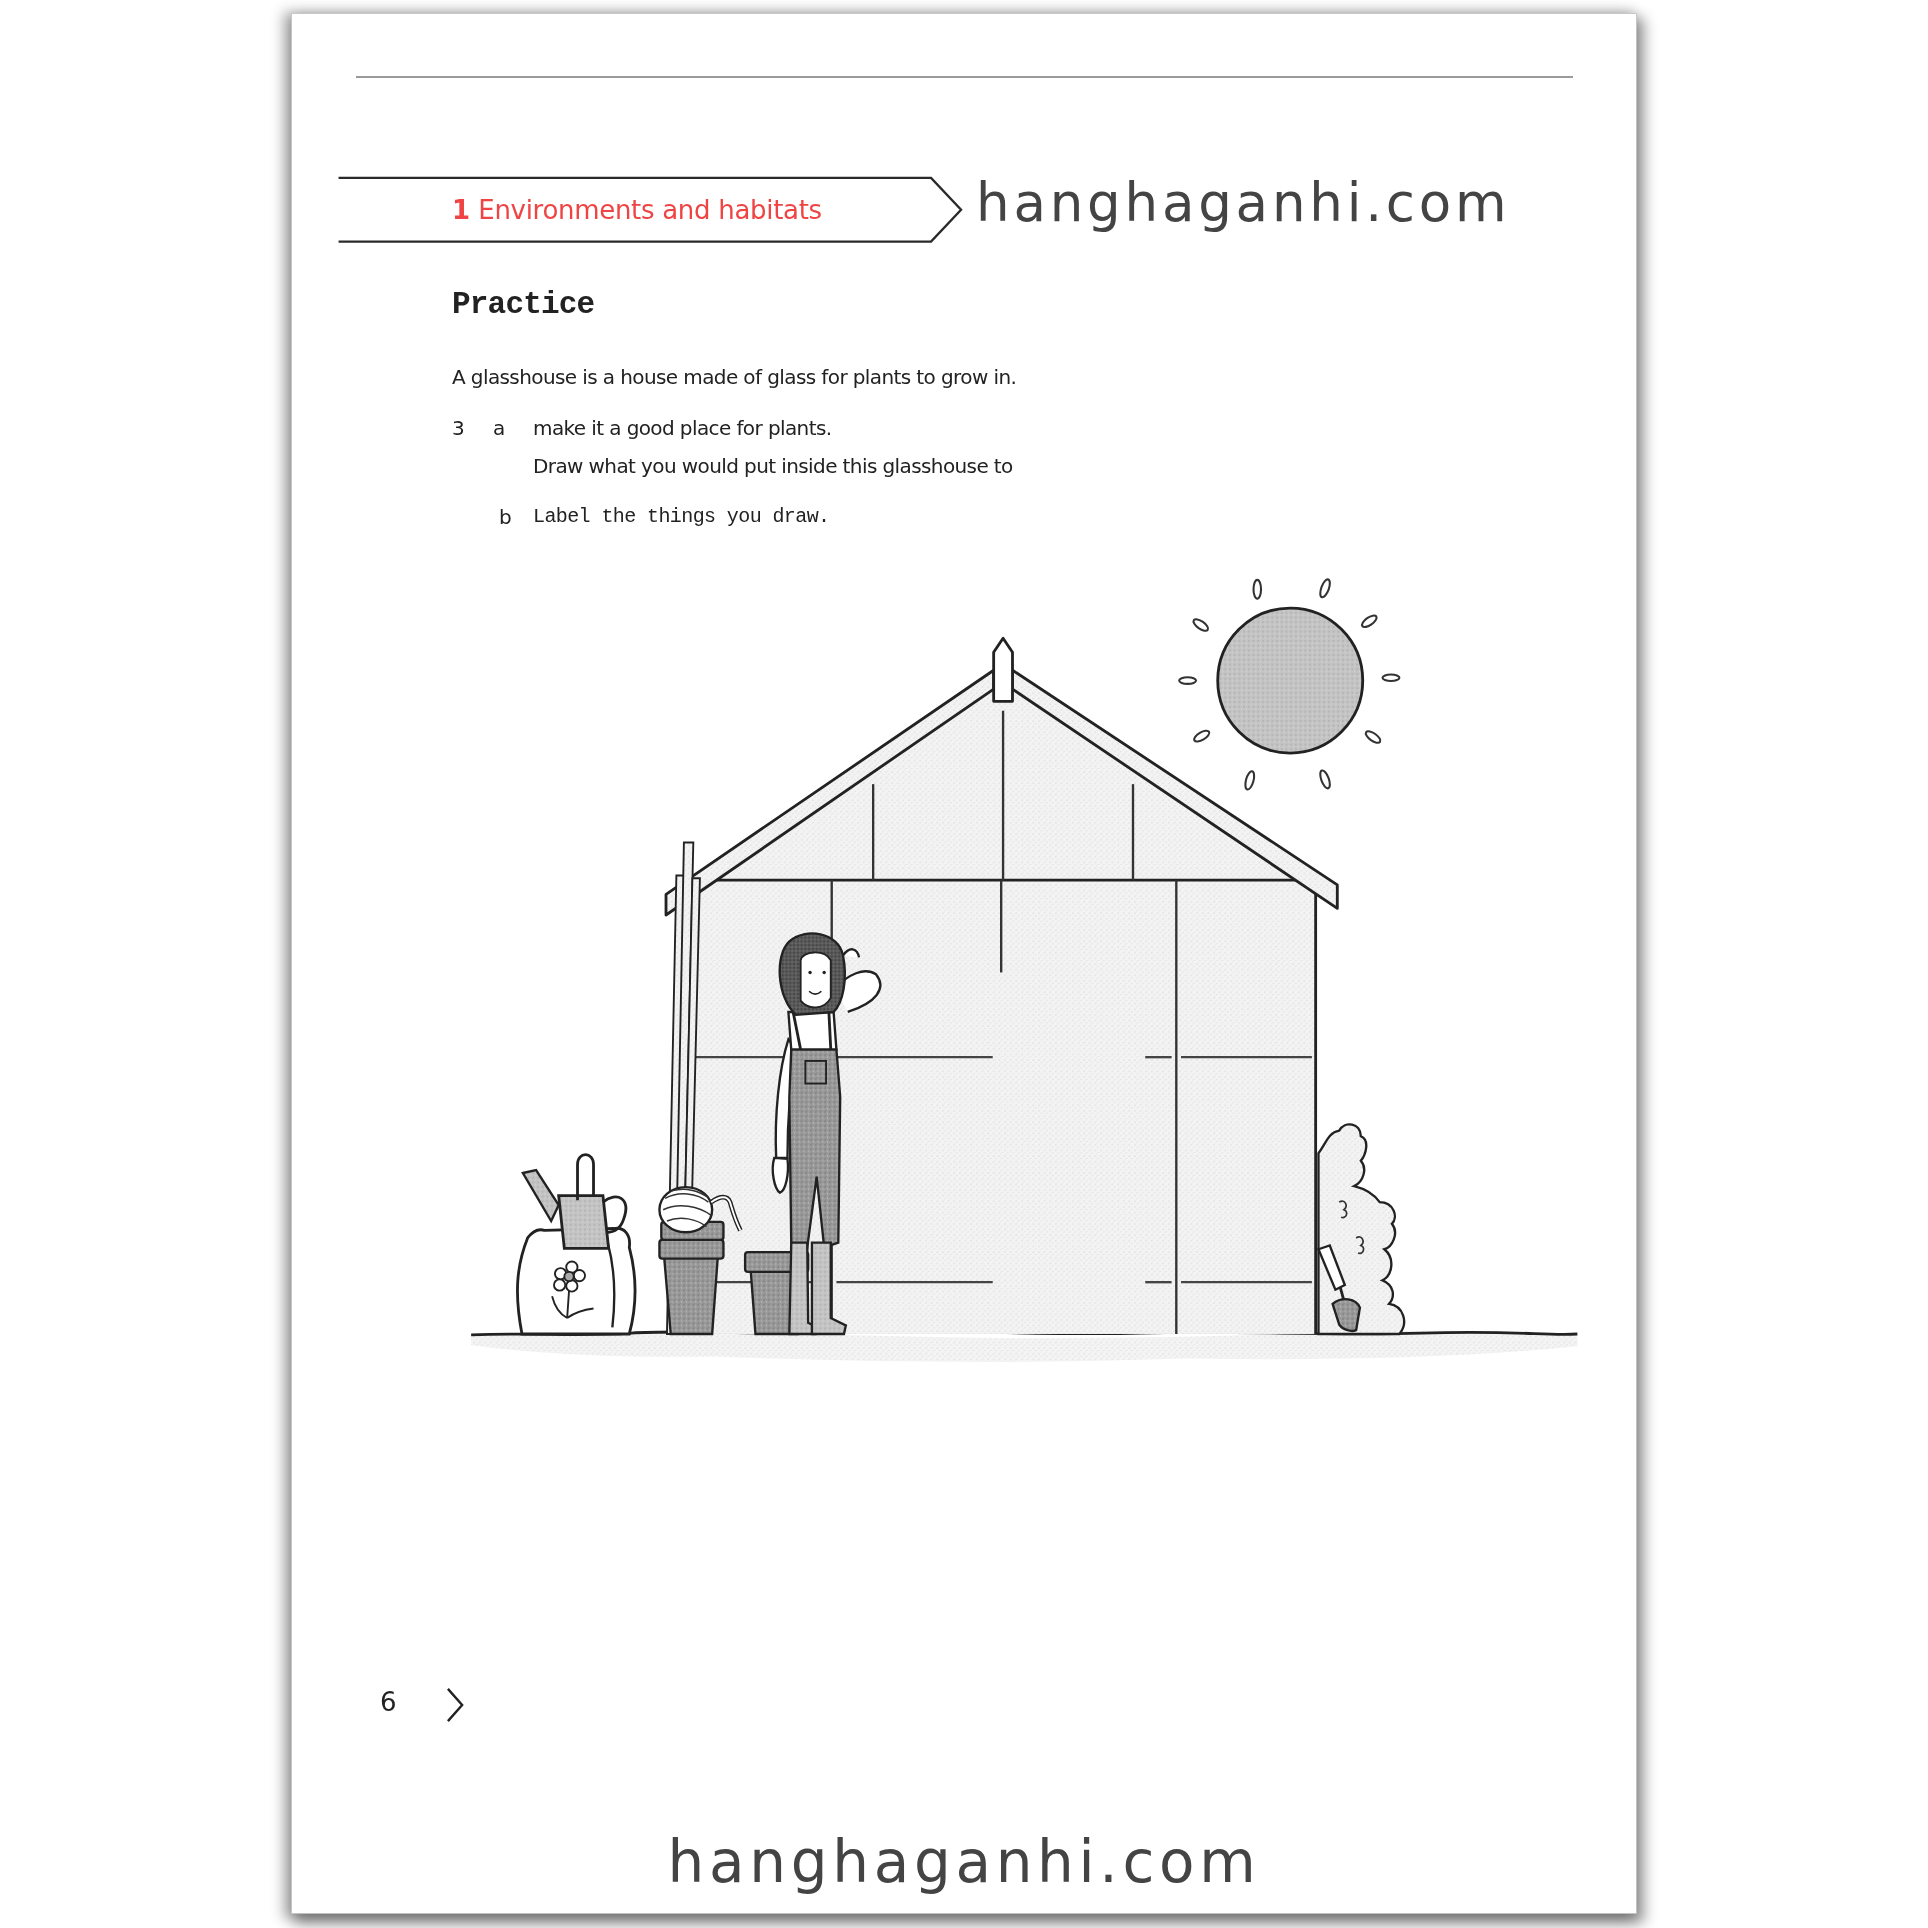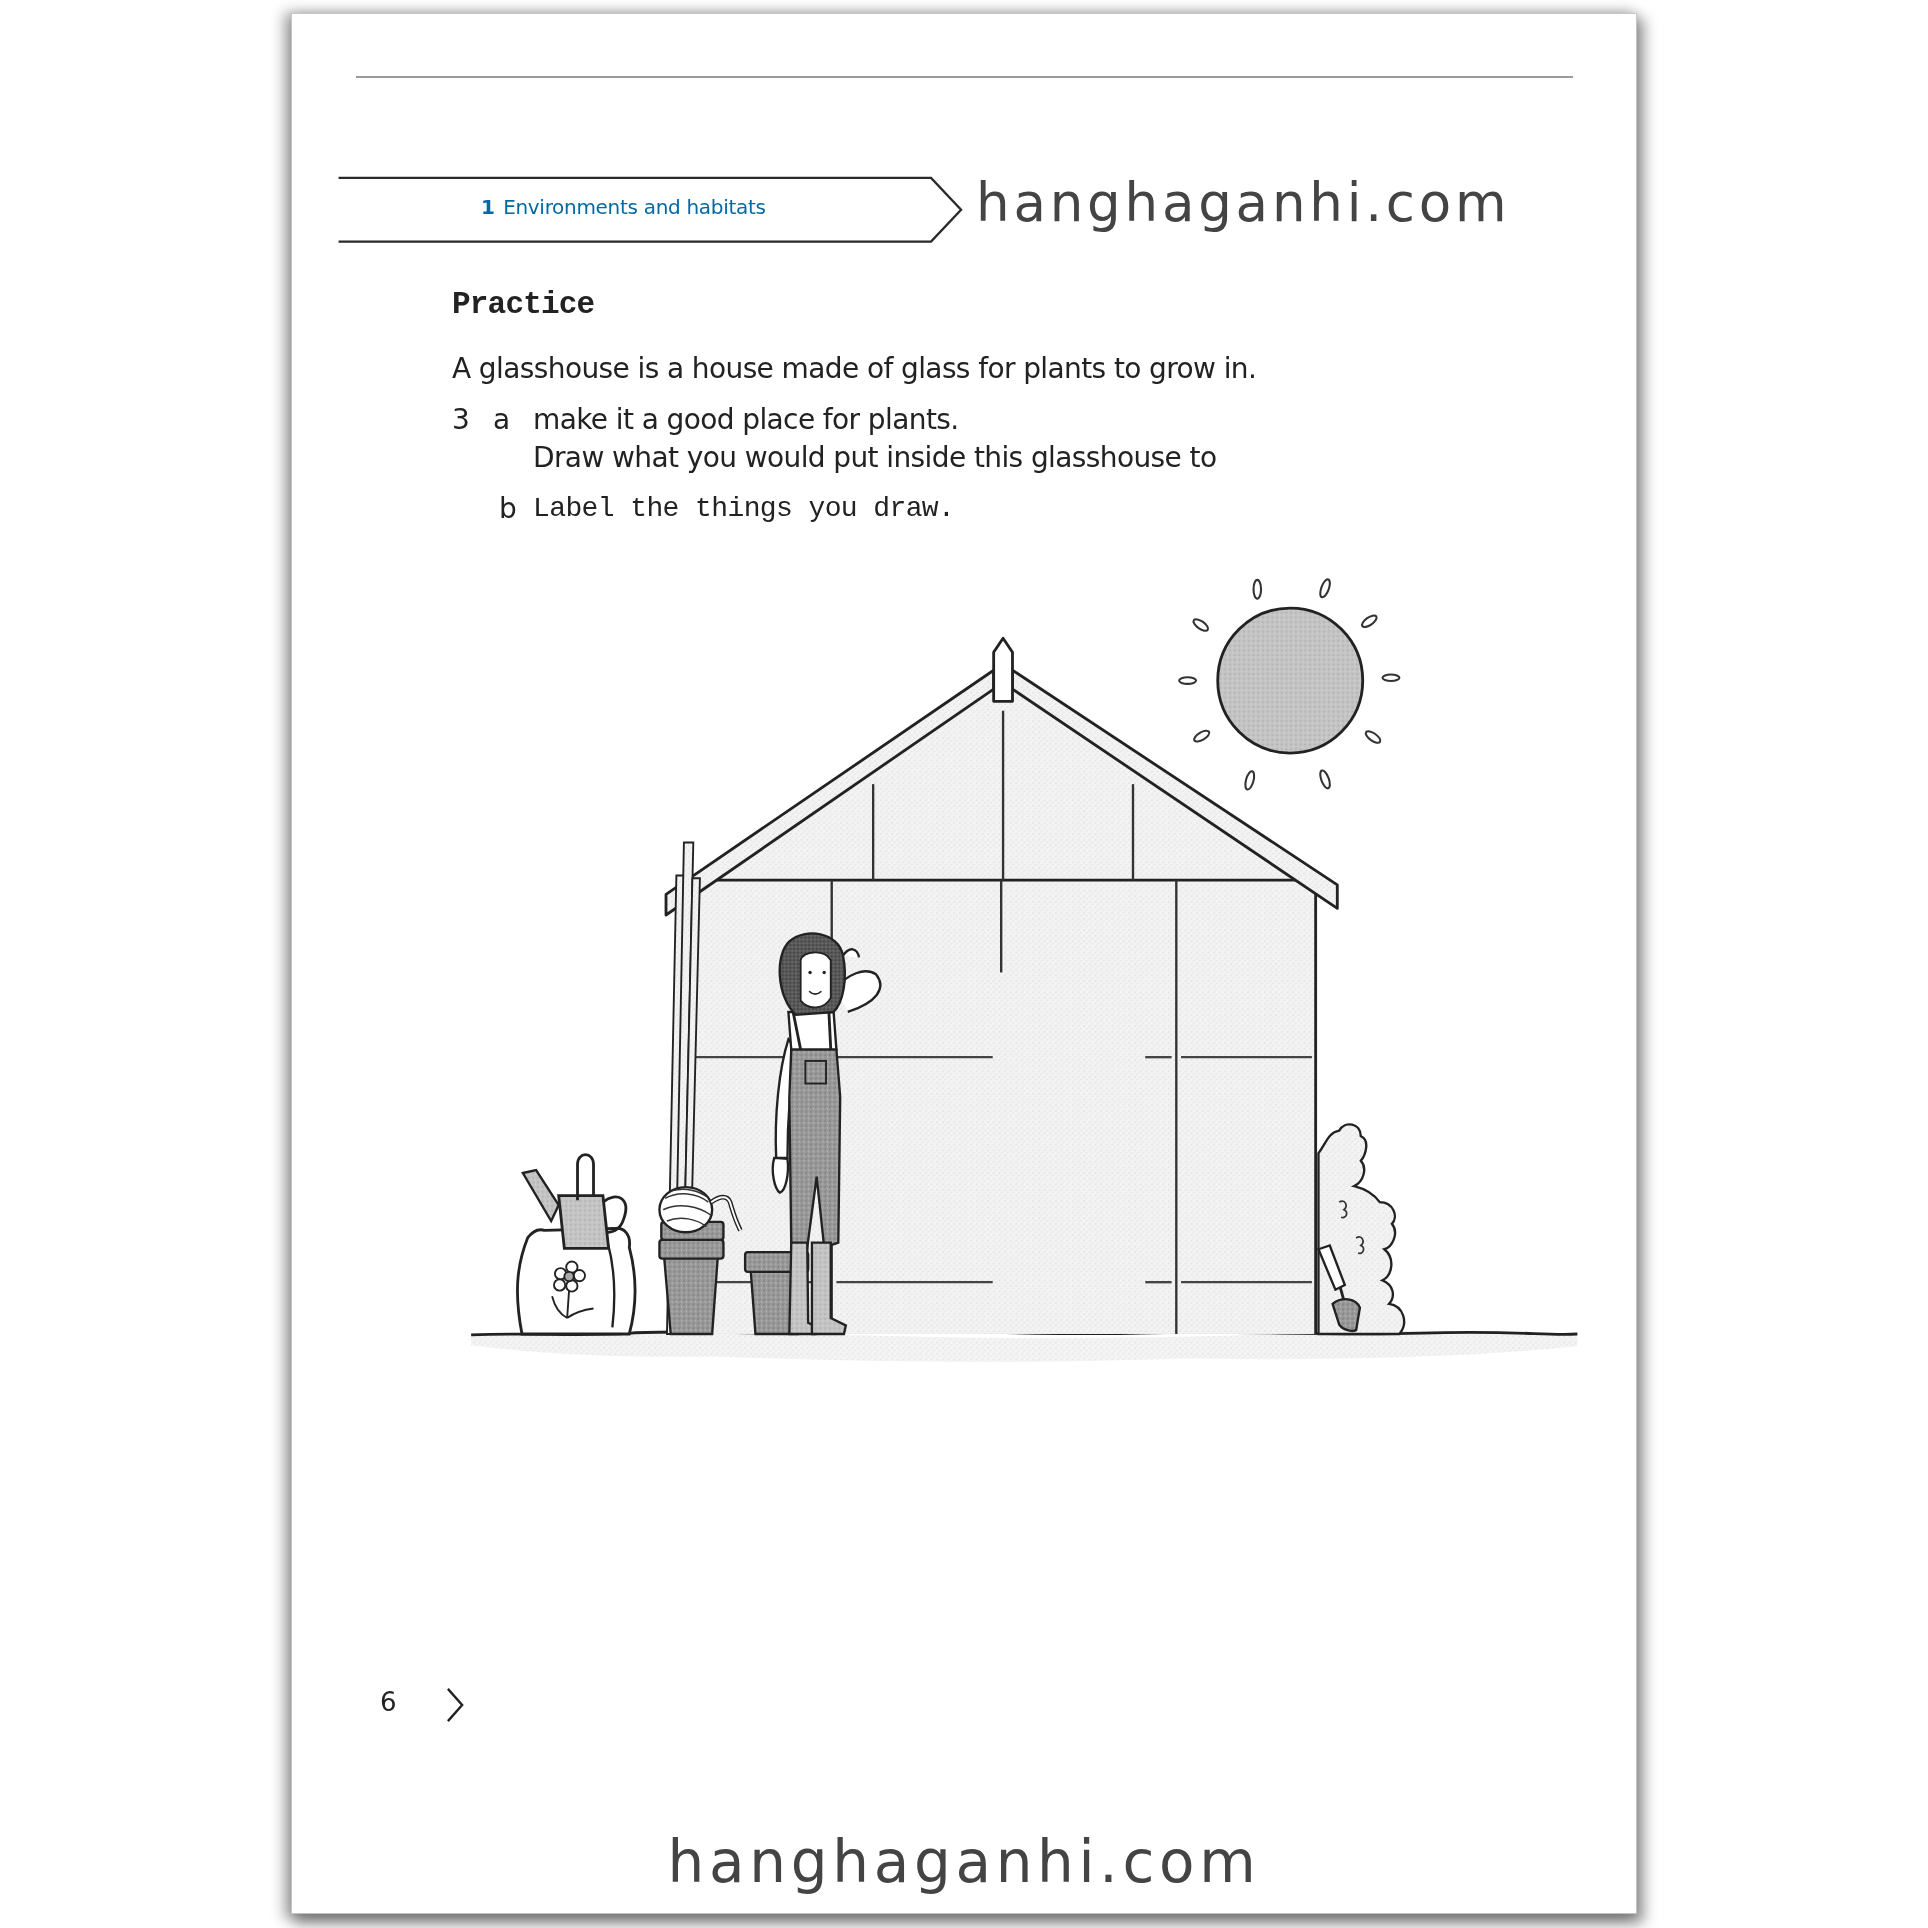--- a/index.html
+++ b/index.html
@@ -39,25 +39,24 @@
       top: 162px;
       width: 637px;
       height: 68px;
     }
     .chapter-banner svg { position: absolute; left: 0; top: 0; }
     .chapter-label {
       position: absolute;
       left: 115px;
       top: 19px;
       font-family: "DejaVu Sans", sans-serif;
-      font-size: 20px;
-      color: #0369a1;
+      font-size: 26px;
+      color: #ef4444;
       white-space: nowrap;
       letter-spacing: -0.3px;
-      margin-left: 29px;
     }
     .chapter-num { font-weight: bold; margin-right: 8.5px; }
     .watermark-top {
       position: absolute;
       left: 684px;
       top: 162px;
       font-family: "DejaVu Sans", sans-serif;
       font-size: 53px;
       letter-spacing: 3.8px;
       color: #444444;
@@ -70,25 +69,26 @@
       top: 273px;
       font-family: Liberation Mono, monospace;
       font-weight: bold;
       font-size: 31px;
       color: #222;
       letter-spacing: -0.8px;
     }
     .body-text {
       position: absolute;
       font-family: "DejaVu Sans", sans-serif;
-      font-size: 28px;
+      font-size: 20px;
       color: #222;
       white-space: nowrap;
       letter-spacing: -0.6px;
       line-height: 38px;
+      margin-top: 8px;
     }
     .intro { left: 160px; top: 336px; }
     .q-num { left: 160px; top: 387px; }
     .q-a-letter { left: 201px; top: 387px; }
     .q-a-text { left: 241px; top: 387px; }
     .q-b-letter { left: 207px; top: 476px; }
     .q-b-text { left: 241px; top: 476px; font-family: Liberation Mono, monospace; }
     .illustration {
       position: absolute;
       left: 0;

